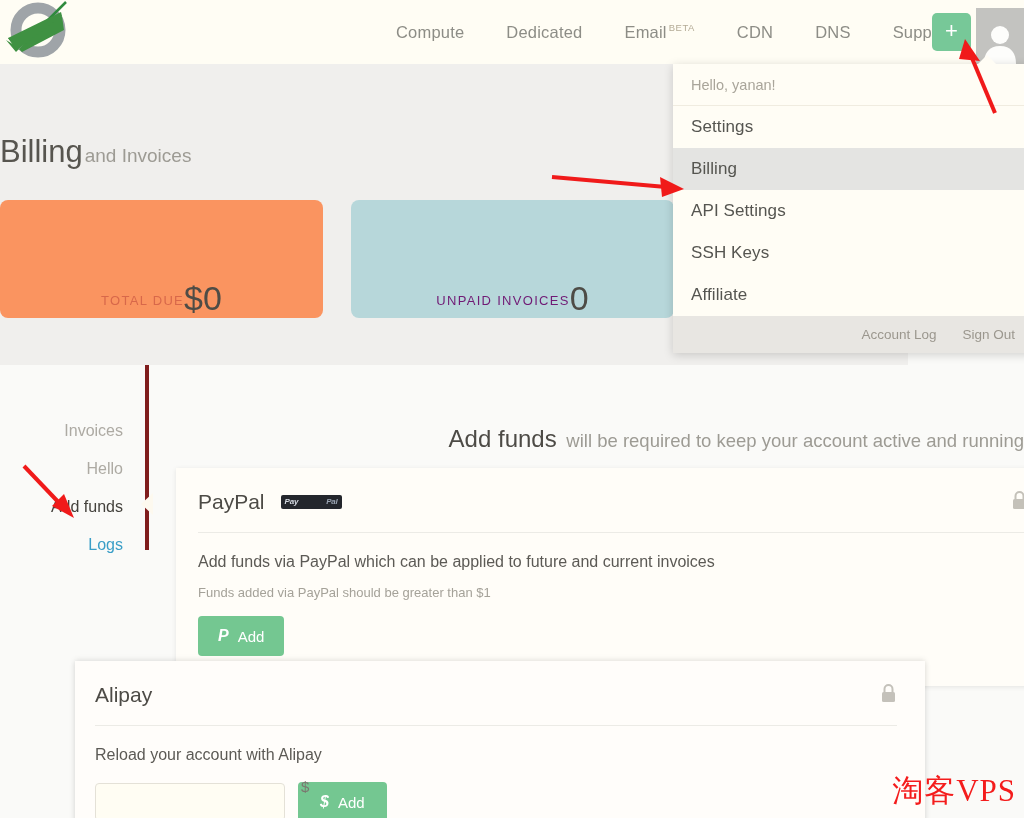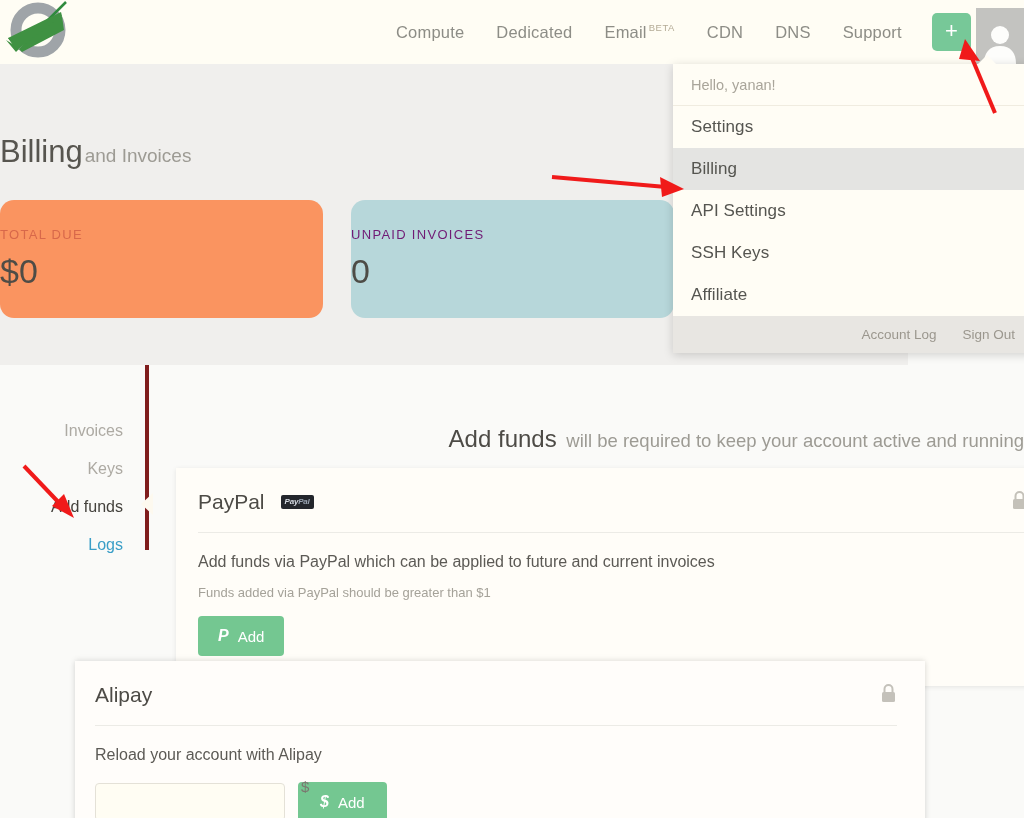--- a/index.html
+++ b/index.html
@@ -13,21 +13,21 @@
 
   
   .topnav {
     position: absolute; top: 0; left: 0; width: 1024px; height: 64px;
     background: #fffdf4;
     display: flex; align-items: center;
   }
   .logo-wrap { position: absolute; left: 4px; top: 0px; width: 72px; height: 64px; }
   .nav-links {
     position: absolute; left: 380px; top: 0; height: 64px;
-    display: flex; align-items: center; gap: 0px;
+    display: flex; align-items: center; gap: 10px;
   }
   .nav-link {
     color: #8d8d86; font-size: 16.5px; letter-spacing: .2px;
     padding: 0 16px; text-decoration: none; white-space: nowrap;
     position: relative;
   }
   .nav-link .beta {
     font-size: 9.5px; color: #b4ab96; vertical-align: super;
     letter-spacing: .5px; margin-left: 2px;
   }
@@ -83,22 +83,22 @@
     background: #f0efed;
   }
   .billing-title {
     position: absolute; left: 0px; top: 70px;
     font-size: 31px; color: #57554f; font-weight: 400;
   }
   .billing-title .sub { color: #9d9b94; font-size: 19px; font-weight: 400; margin-left: 2px;}
 
   .cards-row { position: absolute; top: 136px; left: 0px; display: flex; gap: 28px; }
   .stat-card {
-    width: 323px; height: 118px; border-radius: 14px;
-    display: flex; flex-direction: column; align-items: flex-start; justify-content: center;
+    width: 323px; height: 118px; border-radius: 8px;
+    display: flex; align-items: flex-end; justify-content: center;
   }
   .stat-card.due { background: #fa9460; }
   .stat-card.unpaid { background: #b7d7da; }
   .stat-label {
     font-size: 13px; letter-spacing: 1.3px; margin-bottom: 10px;
   }
   .stat-card.due .stat-label { color: #d8684a; }
   .stat-card.unpaid .stat-label { color: #701a75; }
   .stat-value { font-size: 34px; color: #4e4c46; font-weight: 400; }
 
@@ -146,21 +146,21 @@
     padding-bottom: 18px; border-bottom: 1px solid #ecebe6;
   }
   .panel-title { font-size: 21px; color: #4d4b46; display: flex; align-items: center; gap: 16px; }
   .pp-badge {
     background: #23262c; color: #fff; border-radius: 2px;
     font-size: 8px; font-weight: bold; font-style: italic;
     padding: 3px 4px; letter-spacing: -0.2px; line-height: 1;
     display:inline-block;
   }
   .pp-badge .p1 { color: #d6dbe3; }
-  .pp-badge .p2 { color: #9aa4b2; }
+  .pp-badge .p2 { color: #9aa4b2; margin-left: 28px; }
   .lock-icon { opacity: .6; }
   .panel-desc { margin-top: 20px; font-size: 16px; color: #5c5a55; }
   .panel-note { margin-top: 14px; font-size: 13px; color: #a5a299; }
   .btn-green {
     margin-top: 16px; background: #74c791; border: none; border-radius: 4px;
     color: #fff; font-size: 15px; padding: 11px 20px; cursor: pointer;
     display: inline-flex; align-items: center; gap: 9px;
     font-family: "Liberation Sans", sans-serif;
   }
   .btn-green .gi { font-size: 16px; font-weight: bold; font-style: italic; }
@@ -248,21 +248,21 @@
         <div class="stat-label">UNPAID INVOICES</div>
         <div class="stat-value">0</div>
       </div>
     </div>
   </div>
 
   <div class="content">
 
     <div class="sidebar">
       <a class="side-item">Invoices</a>
-      <a class="side-item">Keys</a>
+      <a class="side-item">Hello</a>
       <a class="side-item active">Add funds</a>
       <a class="side-item link">Logs</a>
       <div class="side-collapse"></div>
     </div>
 
     <div class="main-col">
       <h2 class="main-head">
         <span>Add funds</span>
         <span class="sub">will be required to keep your account active and running</span>
       </h2>
@@ -337,13 +337,14 @@
   <svg class="arrow" style="left:548px;top:165px;" width="140" height="40">
     <line x1="4" y1="12" x2="118" y2="22" stroke="#f01a1a" stroke-width="4"></line>
     <path d="M136 24 L112 12 L114 32 Z" fill="#f01a1a"></path>
   </svg>
 
   <svg class="arrow" style="left:18px;top:460px;" width="70" height="70">
     <line x1="6" y1="6" x2="46" y2="48" stroke="#f01a1a" stroke-width="4"></line>
     <path d="M56 58 L34 46 L46 34 Z" fill="#f01a1a"></path>
   </svg>
 
+  <div class="watermark">淘客VPS</div>
 </div>
 
 </body></html>

